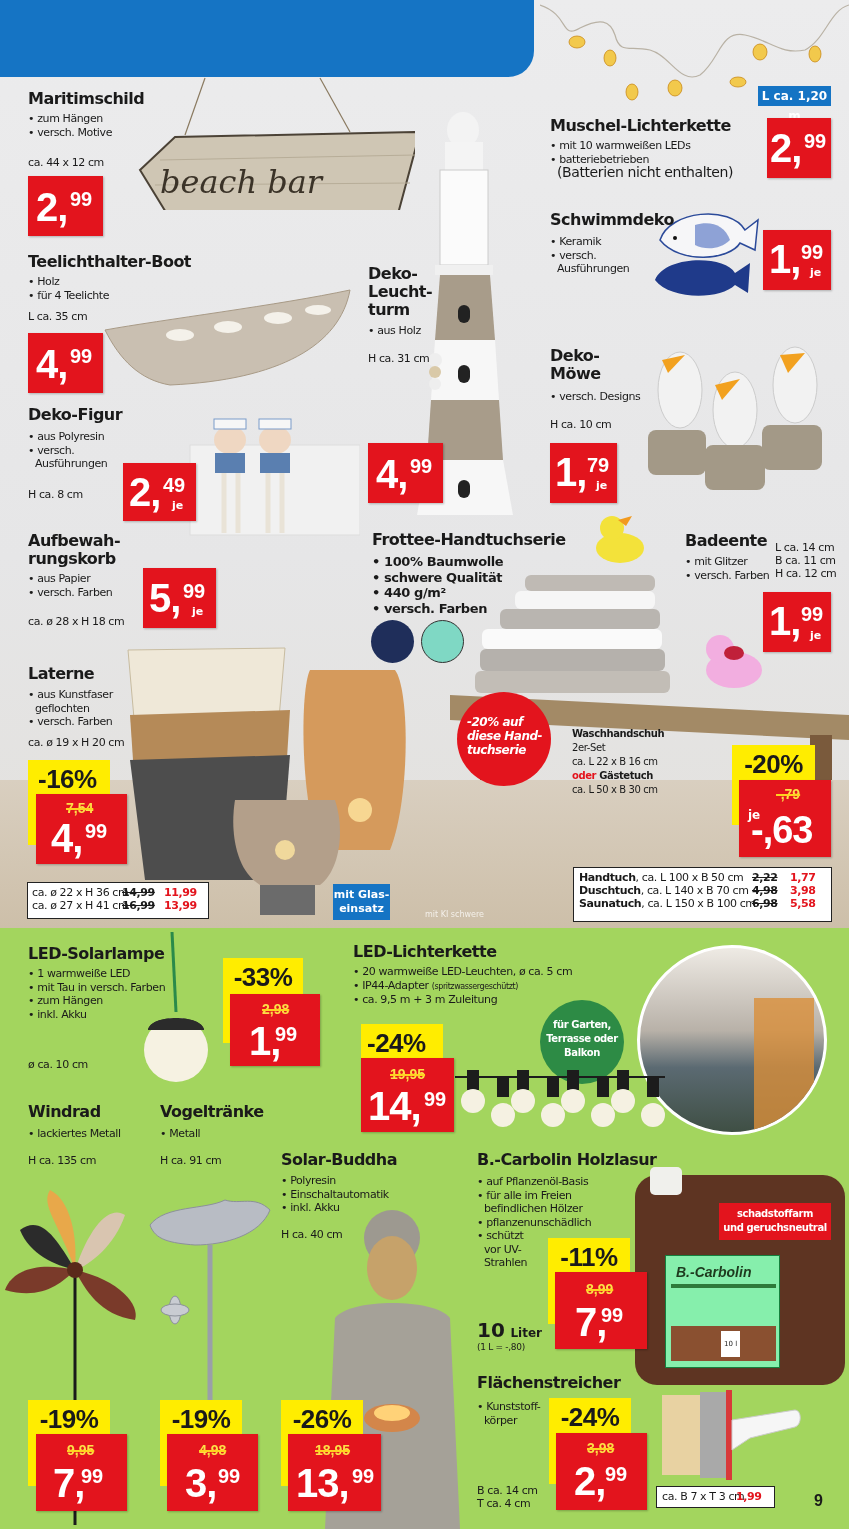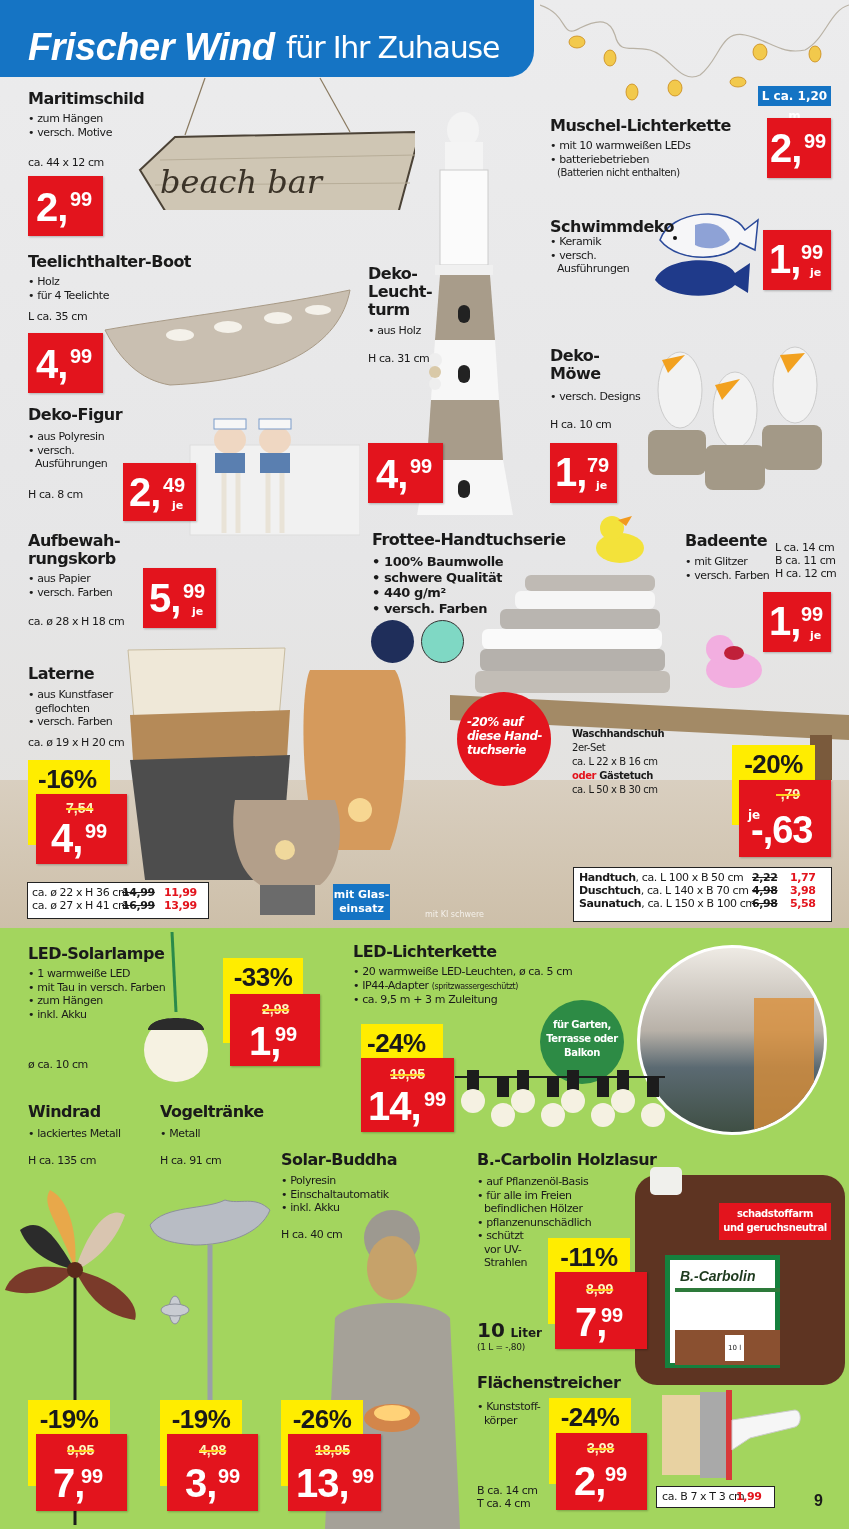--- a/index.html
+++ b/index.html
@@ -12,40 +12,38 @@
 .header .t2{position:absolute;left:286px;top:30px;font-family:"DejaVu Sans",sans-serif;font-size:30px;color:#fff;letter-spacing:-1.2px}
 .abs{position:absolute}
 .title{font-family:"DejaVu Sans",sans-serif;font-weight:bold;font-size:16px;line-height:18px;letter-spacing:-0.5px;color:#1a1a1a}
 .feat{font-family:"DejaVu Sans",sans-serif;font-size:11px;line-height:13.5px;letter-spacing:-0.4px;color:#1a1a1a;white-space:nowrap}
 .feat.big{font-weight:bold;font-size:13px;line-height:15.5px}
 .dim{font-family:"DejaVu Sans",sans-serif;font-size:11px;letter-spacing:-0.4px;color:#1a1a1a;white-space:nowrap}
 .price{position:absolute;background:#e3141d;color:#fff;font-family:"Liberation Sans",sans-serif;font-weight:bold;box-shadow:1px 1px 2px rgba(0,0,0,.25)}
 .price .main{position:absolute;font-size:40px;line-height:40px;letter-spacing:-1px}
 .price .cents{position:absolute;font-size:20px;line-height:20px}
 .price .je{position:absolute;font-size:11px;line-height:11px;font-family:"DejaVu Sans",sans-serif;font-weight:bold}
-.price .old{position:absolute;font-size:14px;line-height:14px;color:#fef9c3;text-decoration:line-through;text-decoration-color:#ffd21f;text-decoration-thickness:2px}
+.price .old{position:absolute;font-size:14px;line-height:14px;color:#fde047;text-decoration:line-through;text-decoration-color:#ffd21f;text-decoration-thickness:2px}
 .disc{position:absolute;background:#ffed00;color:#1a1a1a;font-family:"Liberation Sans",sans-serif;font-weight:bold;font-size:26px;line-height:26px;text-align:center;padding-top:6px;letter-spacing:-0.5px}
 .blue-badge{position:absolute;background:#1574c4;color:#fff;font-family:"DejaVu Sans",sans-serif;font-weight:bold;font-size:11px;text-align:center}
 .table{position:absolute;background:#fff;border:1.5px solid #222;font-family:"DejaVu Sans",sans-serif;font-size:11px;line-height:13px;letter-spacing:-0.4px;white-space:nowrap}
 .table .row{display:flex}
 .strike{text-decoration:line-through;font-weight:bold}
 .red{color:#e3141d;font-weight:bold}
 .circle{position:absolute;border-radius:50%}
 .img{position:absolute}
 </style>
 </head>
 <body>
 
 <div class="top"></div>
 <div class="floor"></div>
 <div class="green"></div>
 
 <div class="header">
-  <span class="t1">Frischer Wind</span>
-  <span class="t2">für Ihr Zuhause</span>
 </div>
 
 <svg class="img" style="left:540px;top:0" width="309" height="110">
   <path d="M0,5 C30,15 20,40 40,28 C60,18 70,20 75,35 C80,55 90,45 110,50 C130,55 140,85 160,75 C180,60 180,30 205,35 C230,40 240,55 265,50 C285,40 290,10 309,5" fill="none" stroke="#b9b2a5" stroke-width="1.2"></path>
   <g fill="#f2c94c" stroke="#c98a1a" stroke-width="0.8">
     <ellipse cx="37" cy="42" rx="8" ry="6"></ellipse>
       <ellipse cx="70" cy="58" rx="6" ry="8"></ellipse>
     <ellipse cx="92" cy="92" rx="6" ry="8"></ellipse>
       <ellipse cx="135" cy="88" rx="7" ry="8"></ellipse>
     <ellipse cx="198" cy="82" rx="8" ry="5"></ellipse>
@@ -117,34 +115,34 @@
 <div class="price" style="left:368px;top:443px;width:75px;height:60px">
   <span class="main" style="left:8px;top:11px">4,</span>
   <span class="cents" style="left:42px;top:13px">99</span>
 </div>
 
 <div class="blue-badge" style="left:758px;top:86px;width:73px;height:20px;line-height:20px;font-size:12px">L ca. 1,20 m</div>
 <div class="abs title" style="left:550px;top:117px">Muschel-Lichterkette</div>
 <div class="abs" style="left:550px;top:139px">
   <div class="feat">• mit 10 warmweißen LEDs</div>
   <div class="feat">• batteriebetrieben</div>
-  <div class="feat" style="font-size:10px;padding-left:7px">(Batterien nicht enthalten)</div>
+  <div class="feat" style="font-size:14px;padding-left:7px">(Batterien nicht enthalten)</div>
 </div>
 <div class="price" style="left:767px;top:118px;width:64px;height:60px">
   <span class="main" style="left:3px;top:10px">2,</span>
   <span class="cents" style="left:37px;top:13px">99</span>
 </div>
 
 <svg class="img" style="left:650px;top:205px" width="110" height="95">
   <path d="M10,35 C20,5 80,0 95,25 L108,15 L105,45 L90,38 C80,55 30,60 10,35 Z" fill="#f6f6f8" stroke="#2b4a9a" stroke-width="1.5"></path>
   <path d="M45,20 C60,15 75,20 80,35 C70,45 55,45 45,40 Z" fill="#4a6bc0" opacity=".6"></path>
   <circle cx="25" cy="33" r="2" fill="#111"></circle>
   <path d="M5,75 C15,50 75,50 85,68 L100,58 L98,88 L85,80 C70,95 20,95 5,75 Z" fill="#1f3a8a"></path>
 </svg>
-<div class="abs title" style="left:550px;top:218px">Schwimmdeko</div>
+<div class="abs title" style="left:550px;top:211px">Schwimmdeko</div>
 <div class="abs" style="left:550px;top:235px">
   <div class="feat">• Keramik</div>
   <div class="feat">• versch.</div>
   <div class="feat" style="padding-left:7px">Ausführungen</div>
 </div>
 <div class="price" style="left:763px;top:230px;width:68px;height:60px">
   <span class="main" style="left:6px;top:9px">1,</span>
   <span class="cents" style="left:38px;top:12px">99</span>
   <span class="je" style="left:47px;top:37px">je</span>
 </div>
@@ -486,21 +484,21 @@
   <div class="feat" style="padding-left:7px">vor UV-</div>
   <div class="feat" style="padding-left:7px">Strahlen</div>
 </div>
 <div class="abs" style="left:477px;top:1318px;font-family:'DejaVu Sans',sans-serif;font-weight:bold;white-space:nowrap">
   <span style="font-size:20px">10</span>
   <span style="font-size:12px">Liter</span>
 </div>
 <div class="abs" style="left:477px;top:1342px;font-family:'DejaVu Sans',sans-serif;font-size:9px;letter-spacing:-0.3px">(1 L = -,80)</div>
 <div class="abs" style="left:635px;top:1175px;width:210px;height:210px;background:#5e3422;border-radius:22px">
   <div style="position:absolute;left:15px;top:-8px;width:32px;height:28px;background:#f0f0ec;border-radius:5px"></div>
-  <div style="position:absolute;left:30px;top:80px;width:115px;height:113px;background:#ffffff;border:5px solid #15803d">
+  <div style="position:absolute;left:30px;top:80px;width:115px;height:113px;background:#86efac;border:1px solid #15803d">
     <div style="position:absolute;left:10px;top:8px;font-family:'Liberation Sans',sans-serif;font-weight:bold;font-style:italic;font-size:14px;color:#1e3a1e">B.-Carbolin</div>
     <div style="position:absolute;left:5px;top:28px;width:105px;height:4px;background:#2d7a3a"></div>
     <div style="position:absolute;left:5px;top:70px;width:105px;height:35px;background:#8a5030"></div>
     <div style="position:absolute;left:55px;top:75px;background:#fff;font-size:7px;padding:9px 3px;font-family:'DejaVu Sans',sans-serif">10 l</div>
   </div>
 </div>
 <div class="abs" style="left:719px;top:1203px;width:112px;height:37px;background:#e3141d;color:#fff;font-family:'DejaVu Sans',sans-serif;font-weight:bold;font-size:10px;line-height:14px;text-align:center;padding-top:4px;letter-spacing:-0.4px">
   <div>schadstoffarm</div>
   <div>und geruchsneutral</div>
 </div>

